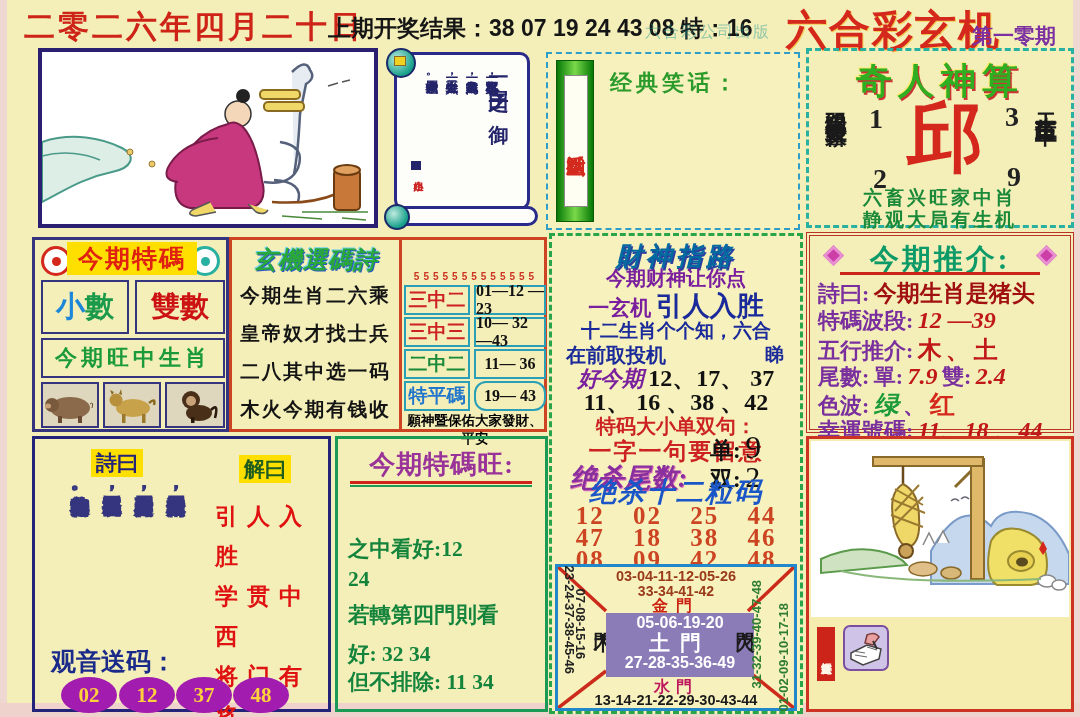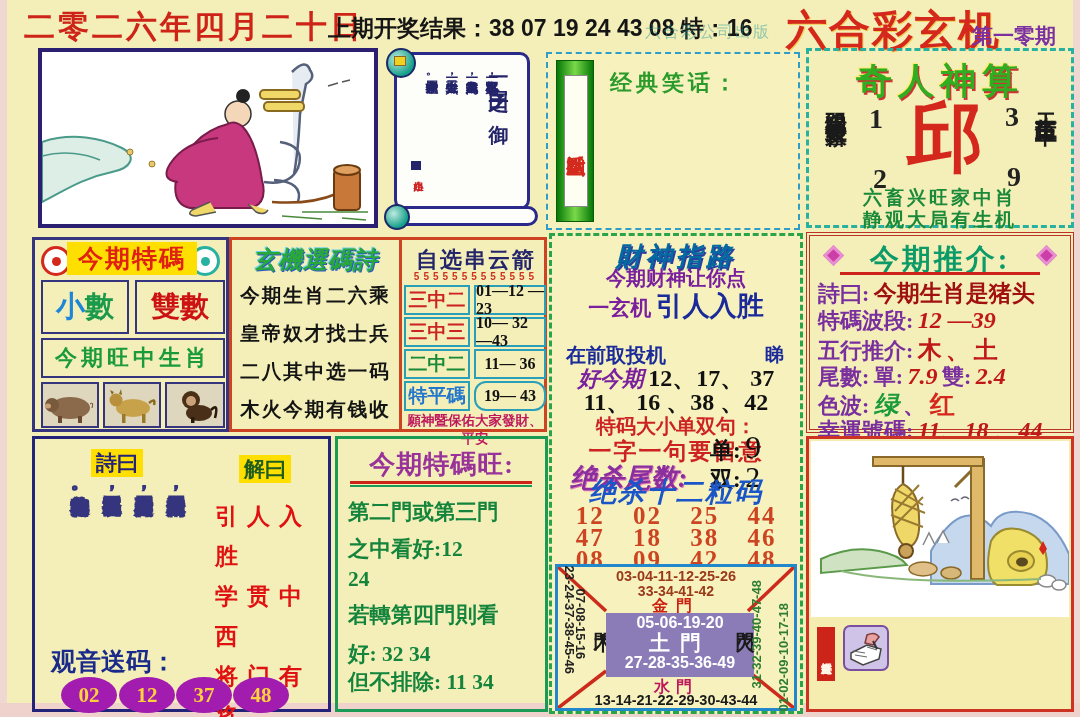--- a/index.html
+++ b/index.html
@@ -61,21 +61,21 @@
   
   .fsec{left:229px;top:237px;width:318px;height:195px;border:3px solid #cc4422;}
   .fdivider{left:167px;top:0;width:3px;height:100%;background:#cc4422;}
   .xjtitle{left:0;top:4px;width:167px;font-size:24px;font-style:italic;color:#2aa83a;letter-spacing:1px;
            text-shadow:1px 1px 0 #2d59c8,-1px -1px 0 #6fd0ea;}
   .xjline{left:0;width:167px;font-size:19.5px;color:#141414;letter-spacing:2px;}
   .awtitle{left:170px;top:5px;width:148px;font-size:22px;color:#24246a;letter-spacing:2px;}
   .orn{left:170px;top:31px;width:148px;font-size:10px;color:#cc3322;letter-spacing:4px;font-weight:bold;}
   .acelllab{border:2px solid #2aa0b8;display:flex;align-items:center;justify-content:center;font-size:19px;}
   .acellnum{border:2px solid #2aa0b8;display:flex;align-items:center;justify-content:center;font-size:16px;color:#111;}
-  .bless{left:170px;top:172px;width:146px;font-size:13.5px;color:#be185d;}
+  .bless{left:170px;top:172px;width:146px;font-size:13.5px;color:#000000;}
   
   .cwrap{left:549px;top:233px;width:254px;height:481px;border:3px dashed #2aa44a;background:#f6f1bd;}
   .ctitle{left:0;top:3px;width:100%;font-size:26px;font-style:italic;color:#0369a1;letter-spacing:4px;
           text-shadow:1.5px 1.5px 0 #2b3f9e;}
   .cl{width:100%;}
   .kill12row{width:100%;font-size:25px;color:#cc4422;word-spacing:20px;letter-spacing:2px;}
   .gates{left:3px;top:328px;width:242px;height:147px;border:3px solid #2288cc;background:#f6f1bd;}
   .grot{font-size:13px;white-space:nowrap;font-weight:bold;}
   .gcenter{left:48px;top:46px;width:148px;height:64px;background:#8b7cb8;color:#fff;text-align:center;}
   
@@ -240,21 +240,20 @@
   </div>
 
   <div class="box fsec">
     <div class="abs fdivider"></div>
     <div class="abs xjtitle b serif center">玄機選碼詩</div>
     <div class="abs xjline serif b center" style="top:42px;">今期生肖二六乘</div>
     <div class="abs xjline serif b center" style="top:80px;">皇帝奴才找士兵</div>
     <div class="abs xjline serif b center" style="top:118px;">二八其中选一码</div>
     <div class="abs xjline serif b center" style="top:156px;">木火今期有钱收</div>
 
-    <div class="abs awtitle serif b center">自选串云箭</div>
     <div class="abs orn center">5555555555555</div>
     <div class="box acelllab serif b" style="left:172px;top:45px;width:66px;height:30px;color:#cc2222;">
         <span>三中二</span>
       </div>
     <div class="box acellnum serif b" style="left:242px;top:45px;width:72px;height:30px;">
         <span>01—12 —23</span>
       </div>
     <div class="box acelllab serif b" style="left:172px;top:77px;width:66px;height:30px;color:#cc2222;">
         <span>三中三</span>
       </div>
@@ -276,20 +275,21 @@
     <div class="abs bless b center">願神暨保佑大家發財、平安</div>
   </div>
 
   <div class="box cwrap">
     <div class="abs ctitle serif b center">財神指路</div>
     <div class="abs cl serif b center" style="top:29px;font-size:20px;color:#7a1f9e;">今期财神让你点</div>
     <div class="abs cl center" style="top:52px;">
       <span class="serif b" style="font-size:21px;color:#7a1f9e;">一玄机</span>
       <span class="serif b" style="font-size:27px;color:#1a2a9a;">引人入胜</span>
     </div>
+    <div class="abs cl serif b center" style="top:82px;font-size:19px;color:#1a2a9a;">十二生肖个个知，六合</div>
     <div class="abs serif b" style="left:14px;top:106px;font-size:20px;color:#1a2a9a;">在前取投机</div>
     <div class="abs serif b" style="right:16px;top:106px;font-size:19px;color:#1a2a9a;">睇</div>
     <div class="abs cl center" style="top:126px;">
       <span class="serif b" style="font-size:22px;color:#7a1f9e;font-style:italic;">好今期</span>
       <span class="serif b" style="font-size:24px;color:#111;">12、17、 37</span>
     </div>
     <div class="abs cl serif b center" style="top:150px;font-size:24px;color:#111;">11、 16 、38 、42</div>
     <div class="abs cl serif b center" style="top:177px;font-size:20px;color:#cc2222;">特码大小单双句：</div>
     <div class="abs cl serif b center" style="top:200px;font-size:23px;color:#cc2222;letter-spacing:2px;">一字一句要留意</div>
     <div class="abs serif b" style="left:18px;top:200px;font-size:27px;font-style:italic;color:#8a2f9e;text-shadow:1px 1px 0 #e07ab8;top:224px;">绝杀尾数:</div>
@@ -306,21 +306,21 @@
     <div class="abs kill12row serif b center" style="top:288px;">47 18 38 46</div>
     <div class="abs kill12row serif b center" style="top:310px;">08 09 42 48</div>
 
     <div class="box gates">
       <svg class="abs" style="left:0;top:0;" width="236" height="141" viewBox="0 0 236 141">
         <line x1="0" y1="0" x2="48" y2="44" stroke="#cc2a1a" stroke-width="3.5"></line>
         <line x1="236" y1="0" x2="190" y2="44" stroke="#cc2a1a" stroke-width="3.5"></line>
         <line x1="0" y1="141" x2="48" y2="104" stroke="#cc2a1a" stroke-width="3.5"></line>
         <line x1="236" y1="141" x2="190" y2="104" stroke="#cc2a1a" stroke-width="3.5"></line>
       </svg>
-      <div class="abs b center" style="left:0;top:1px;width:100%;font-size:14.5px;color:#9a3a1a;">03-04-11-12-25-26</div>
+      <div class="abs b center" style="left:0;top:1px;width:100%;font-size:14.5px;color:#9a3a1a;">03-04-11-12-05-26</div>
       <div class="abs b center" style="left:0;top:16px;width:100%;font-size:14px;color:#9a3a1a;">33-34-41-42</div>
       <div class="abs serif b center" style="left:0;top:29px;width:100%;font-size:16px;color:#cc2211;letter-spacing:8px;">金門</div>
       <div class="abs grot" style="left:-62px;top:64px;width:146px;color:#222;transform:rotate(90deg);">23-24-37-38-45-46</div>
       <div class="abs grot" style="left:-28px;top:64px;width:100px;color:#222;transform:rotate(90deg);">07-08-15-16</div>
       <div class="abs vert serif b" style="left:32px;top:50px;font-size:19px;color:#1a1a1a;">木門</div>
       <div class="box gcenter">
         <div class="b" style="font-size:16px;margin-top:1px;">05-06-19-20</div>
         <div class="serif b" style="font-size:21px;letter-spacing:10px;line-height:22px;">土門</div>
         <div class="b" style="font-size:16px;">27-28-35-36-49</div>
       </div>
@@ -395,21 +395,20 @@
       </div>
     <div class="abs oval serif" style="left:198px;">
         <span>48</span>
       </div>
   </div>
 
   <div class="box wang">
     <div class="abs wtitle serif b center">今期特碼旺:</div>
     <div class="abs wul1"></div>
     <div class="abs wul2"></div>
-    <div class="abs wline serif" style="top:58px;">第二門或第三門</div>
     <div class="abs wline serif" style="top:95px;">之中看好:12</div>
     <div class="abs wline serif" style="top:128px;">24</div>
     <div class="abs wline serif" style="top:161px;">若轉第四門則看</div>
     <div class="abs wline serif" style="top:200px;">好: 32 34</div>
     <div class="abs wline serif" style="top:228px;">但不排除: 11 34</div>
   </div>
 
   <div class="box art2">
     <div class="box art2white">
       <svg width="258" height="176" viewBox="0 0 258 176">

